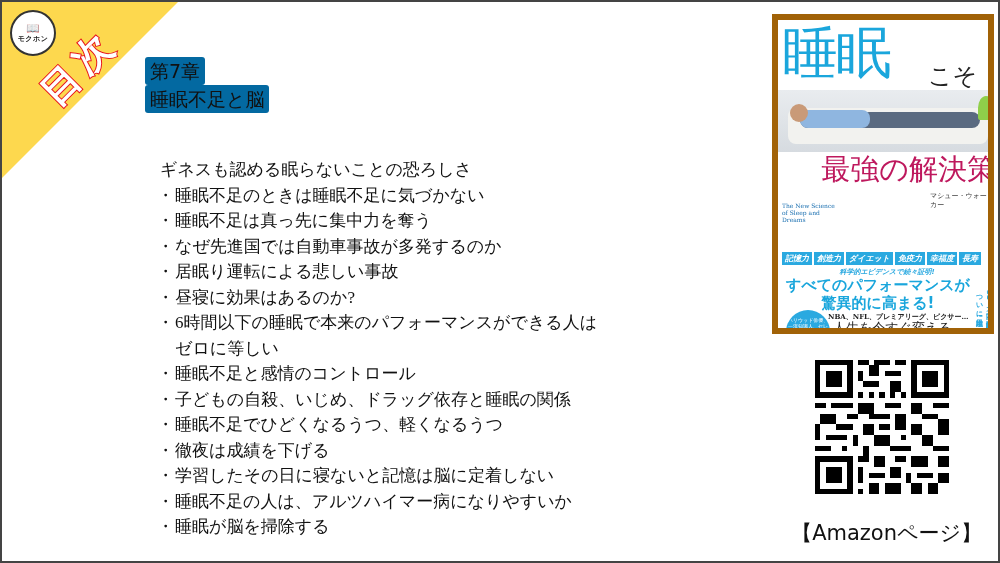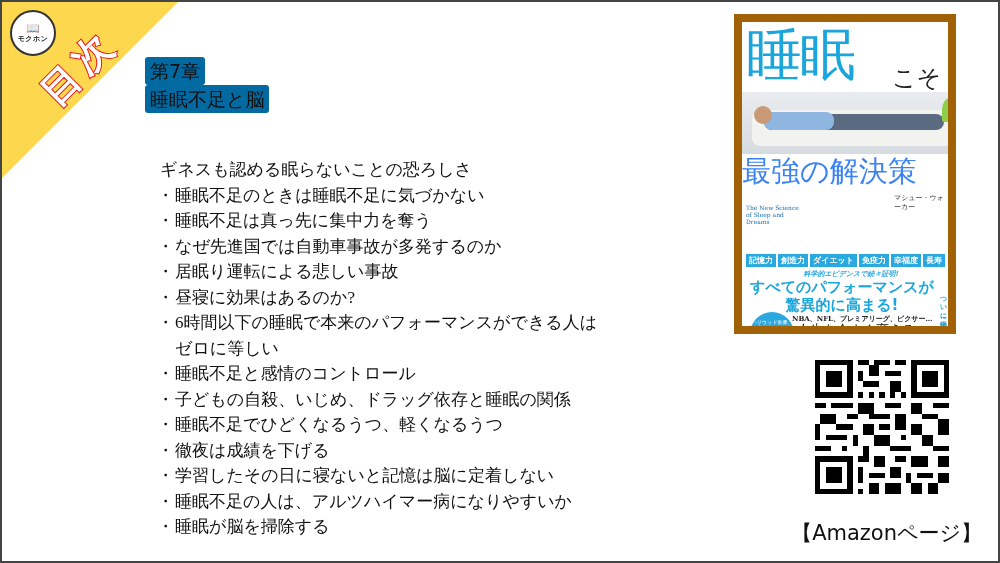--- a/index.html
+++ b/index.html
@@ -13,35 +13,35 @@
     .toc-badge { position:absolute; left:22px; top:40px; transform:rotate(-45deg); transform-origin:center; font-size:38px; font-weight:bold; color:#ffffff; -webkit-text-stroke:2px #e8141b; paint-order:stroke fill; letter-spacing:6px; width:110px; text-align:center; }
     .chapter { position:absolute; left:143px; top:55px; }
     .chap-line { display:inline-block; background:#0369a1; border-radius:3px; padding:1px 5px; font-size:19px; color:#111; line-height:26px; }
     .chap-line.num { padding-right:5px; }
     .chap-line.title { margin-top:0px; }
     .items { position:absolute; left:155px; top:155px; font-size:17px; color:#111; line-height:25.5px;font-family:Liberation Serif, serif; }
     .item { white-space:nowrap; }
     .item .bullet { display:inline-block; width:18px; }
     .item.lead { padding-left:3px; }
     .cont { padding-left:18px; }
-    .cover { position:absolute; left:732px; top:12px; width:222px; height:320px; border:8px solid #a16207; box-sizing:border-box; background:#fff; overflow:hidden; font-family:"DejaVu Serif", serif; }
+    .cover { position:absolute; left:770px; top:12px; width:222px; height:320px; border:6px solid #a16207; box-sizing:border-box; background:#fff; overflow:hidden; font-family:"DejaVu Serif", serif; }
     .cv-title { position:absolute; left:4px; top:2px; font-size:56px; color:#1aa6dc; line-height:62px; letter-spacing:-2px; }
     .cv-why { position:absolute; left:158px; top:10px; font-size:12px; color:#1aa6dc; line-height:13px; text-align:center; font-weight:bold;margin-left:45px; }
     .cv-koso { position:absolute; left:150px; top:40px; font-size:24px; color:#222; }
     .cv-photo { position:absolute; left:0; top:70px; width:218px; height:62px; background:linear-gradient(#e9ecef, #d6dbe0); }
     .sofa { position:absolute; left:10px; top:18px; width:200px; height:36px; background:#f2f2ef; border-radius:8px; }
     .person { position:absolute; left:22px; top:22px; width:180px; height:16px; background:#5a6a80; border-radius:8px; }
     .shirt { position:absolute; left:22px; top:20px; width:70px; height:18px; background:#8fb6e0; border-radius:8px; }
     .head { position:absolute; left:12px; top:14px; width:18px; height:18px; background:#c99a78; border-radius:50%; }
     .plant { position:absolute; right:2px; top:6px; width:16px; height:24px; background:#8fcf4a; border-radius:50% 50% 10% 10%; }
-    .cv-main { position:absolute; left:0; width:218px; top:132px; text-align:left; font-size:29px; color:#3b82f6; line-height:34px; }
+    .cv-main { position:absolute; left:0; width:218px; top:132px; text-align:right; font-size:29px; color:#be185d; line-height:34px; }
     .cv-dearu { position:absolute; left:62px; top:166px; font-size:29px; color:#222; }
     .cv-sub { position:absolute; left:4px; top:182px; font-size:6px; color:#1a6fb0; line-height:7px; }
     .cv-author { position:absolute; left:152px; top:172px; font-size:7px; color:#333; line-height:9px; }
-    .tags { position:absolute; left:4px; top:232px; display:flex; gap:2px; }
+    .tags { position:absolute; left:4px; top:232px; display:flex; gap:2px;font-style:italic; }
     .tag { background:#2aa9e0; color:#fff; font-size:8px; padding:1px 3px; font-family:"DejaVu Sans", sans-serif; font-weight:bold; }
     .cv-line { position:absolute; left:4px; top:247px; width:210px; text-align:center; font-size:7px; color:#2aa9e0; font-family:"DejaVu Sans", sans-serif; font-weight:bold;font-style:italic; }
     .cv-big { position:absolute; left:0; top:256px; width:200px; text-align:center; font-size:15px; color:#1aa6dc; font-family:"DejaVu Sans", sans-serif; font-weight:bold; line-height:18px; }
     .cv-nba { position:absolute; left:50px; top:292px; font-size:7px; color:#222; font-weight:bold; }
     .cv-bottom { position:absolute; left:55px; top:300px; font-size:13px; color:#222; line-height:15px; }
     .cv-circle { position:absolute; left:8px; top:290px; width:44px; height:44px; border-radius:50%; background:#2aa9e0; color:#fff; font-size:5px; text-align:center; display:flex; align-items:center; justify-content:center; font-family:"DejaVu Sans", sans-serif; }
     .cv-vert { position:absolute; left:186px; top:270px; width:30px; font-size:7px; color:#2aa9e0; writing-mode:vertical-rl; font-family:"DejaVu Sans", sans-serif; font-weight:bold; line-height:10px; }
     .qr { position:absolute; left:813px; top:358px; width:134px; height:134px; }
     .qr-label { position:absolute; left:780px; top:517px; width:200px; text-align:right; font-size:21px; color:#111; }
   </style>

